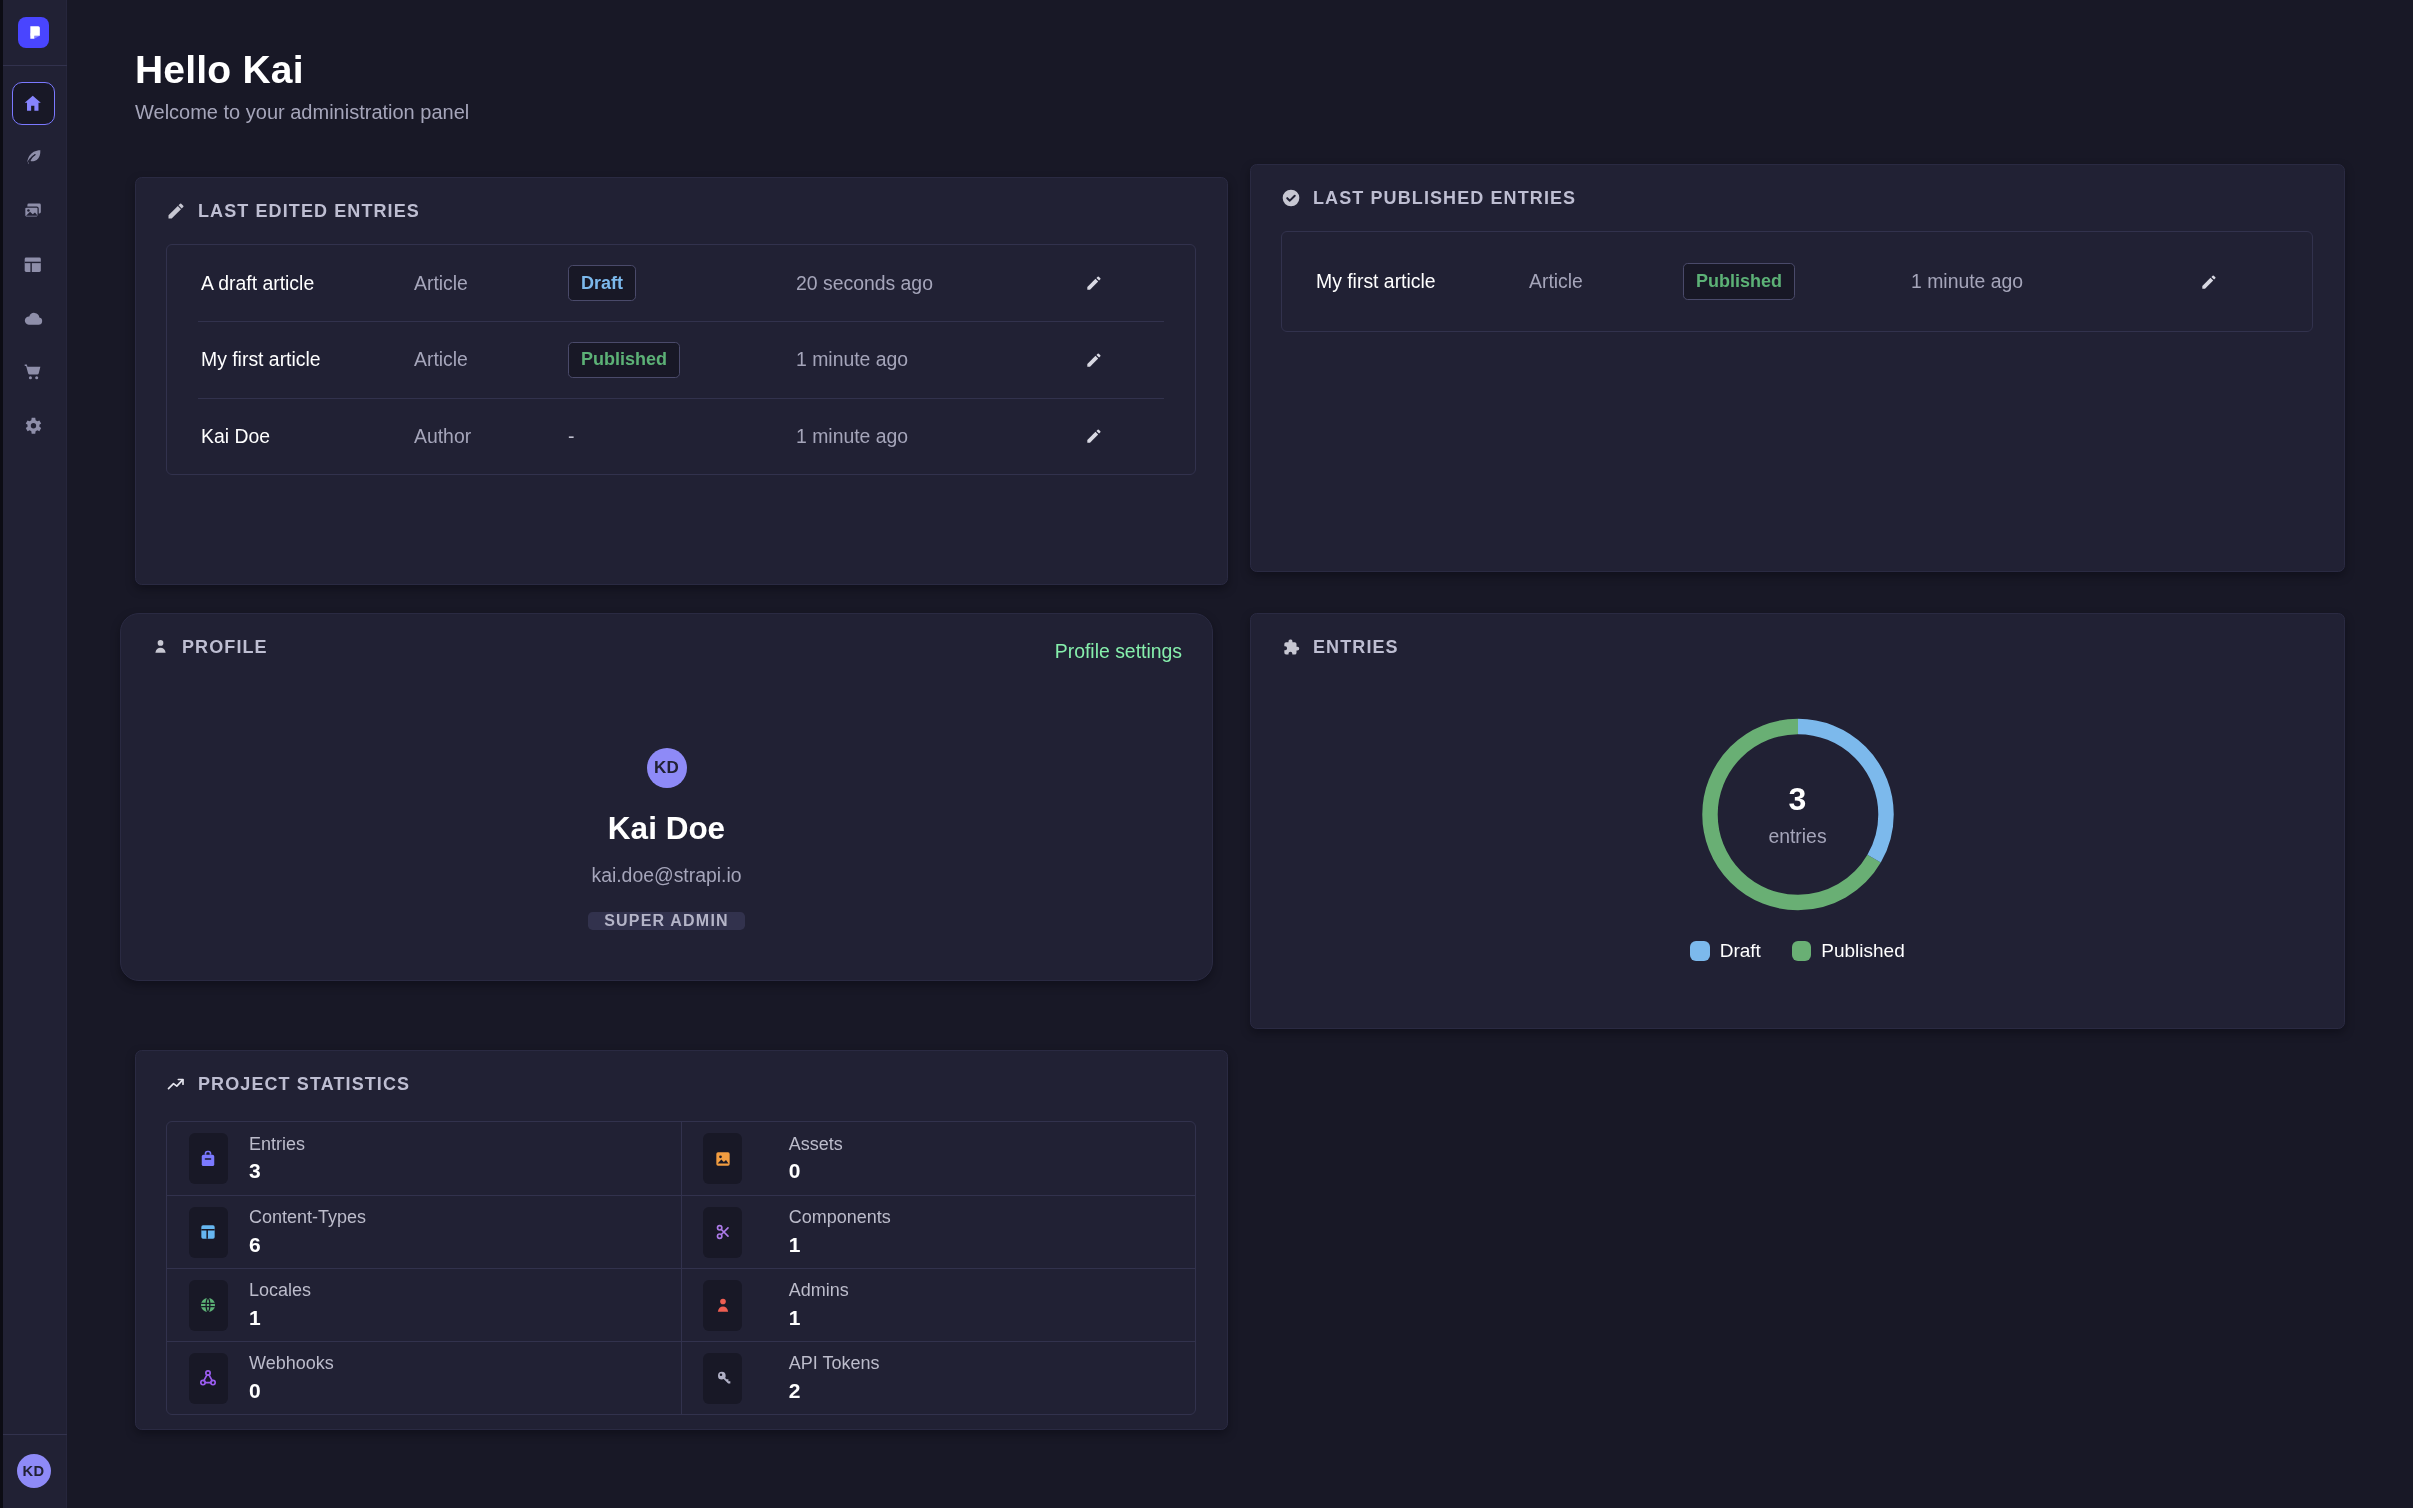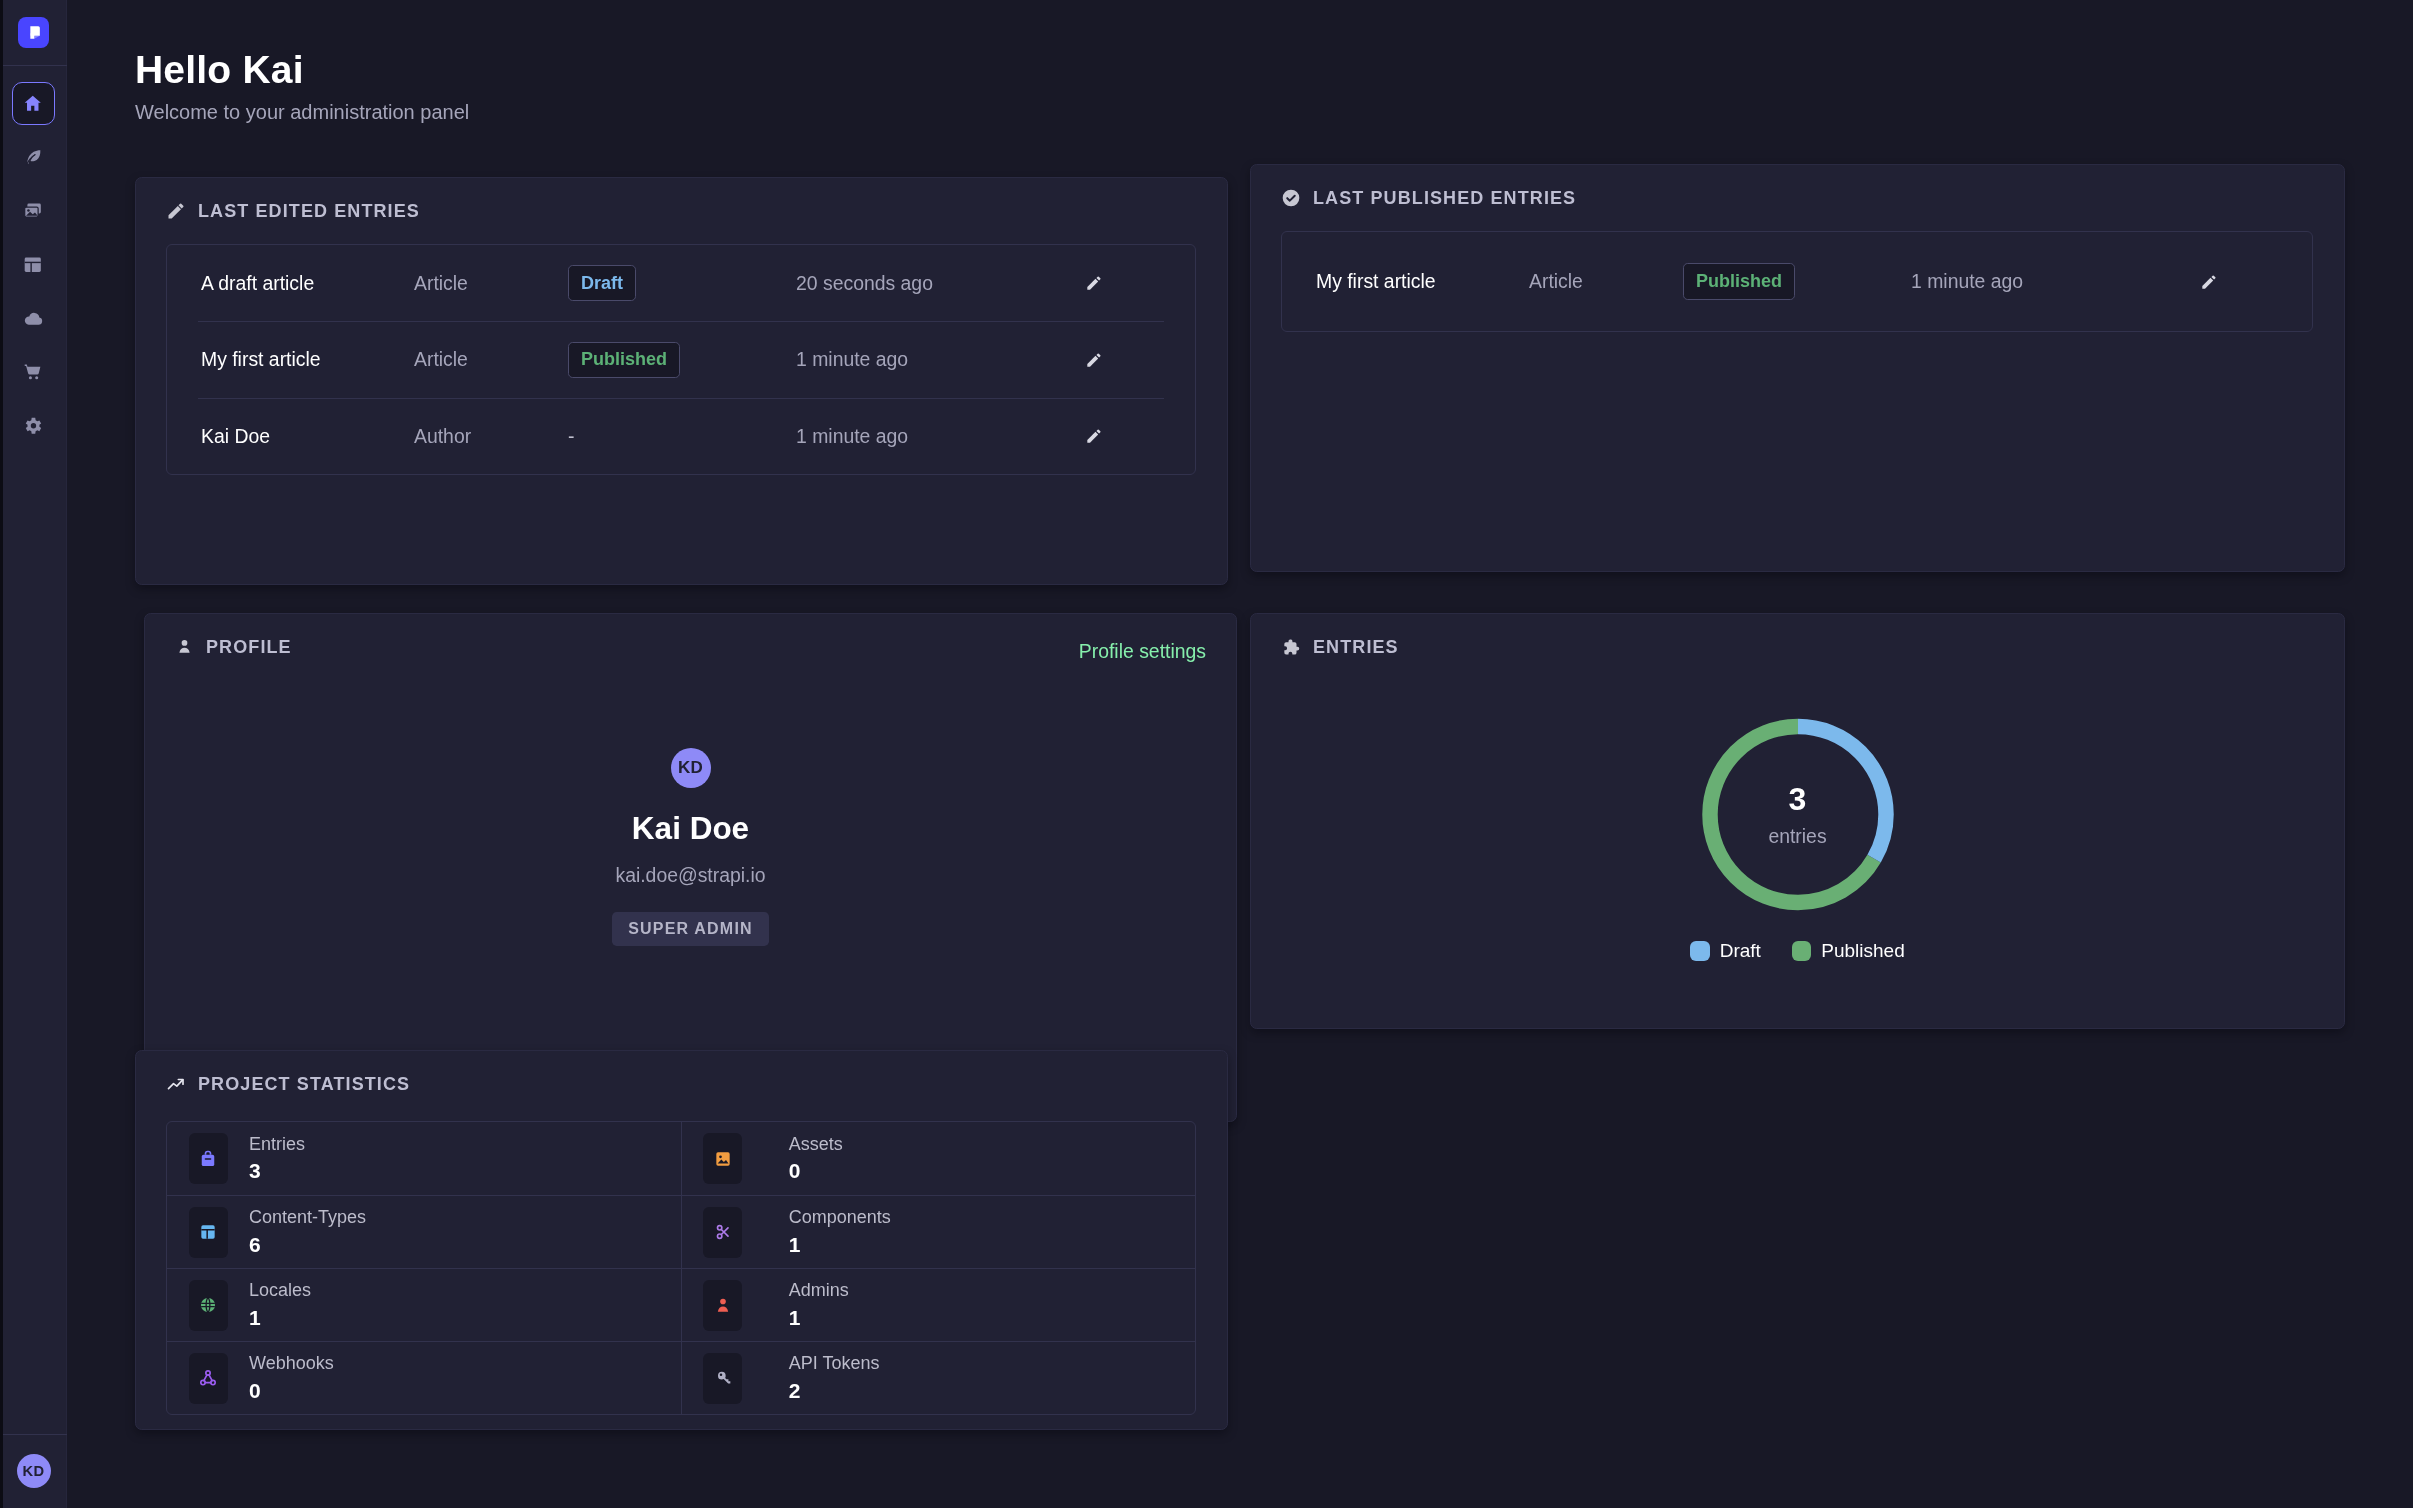--- a/index.html
+++ b/index.html
@@ -43,21 +43,21 @@
   
   .page-title { position:absolute; left:135px; top:48px; font-size:39px; font-weight:bold; color:#ffffff; letter-spacing:0.2px; }
   .page-subtitle { position:absolute; left:135px; top:101px; font-size:20px; color:#a5a5ba;text-align:right; }
   
   .panel {
     position:absolute; background:#212134; border:0.7px solid #2a2a42; border-radius:6.7px;
     box-shadow:0 4px 9.4px rgba(3,3,10,.35);
   }
   .p1 { left:135px;  top:177px;  width:1093px; height:408px; }
   .p2 { left:1250px; top:164px;  width:1095px; height:408px; }
-  .p3 { left:144px;  top:613px;  width:1093px; height:509px; }
+  .p3 { left:120px;  top:613px;  width:1093px; height:368px;border-radius:19px; }
   .p4 { left:1250px; top:613px;  width:1095px; height:416px; }
   .p5 { left:135px;  top:1050px; width:1093px; height:380px; }
   .panel-header {
     position:absolute; left:30px; top:23px; display:flex; align-items:flex-start; gap:12px;
   }
   .panel-title {
     font-size:18px; font-weight:bold; color:#bebed2; letter-spacing:1.1px; text-transform:uppercase;
   }
   .profile-link {
     position:absolute; right:30px; top:25.5px; font-size:19.4px; color:#86efac; cursor:pointer; text-decoration:none;
@@ -88,21 +88,21 @@
   .profile-body { position:absolute; left:0; top:0; width:100%; height:100%; display:flex; flex-direction:column; align-items:center; }
   .profile-avatar {
     margin-top:134px; width:40px; height:40px; border-radius:50%;
     background:#8e8af7; color:#212134; font-size:17px; font-weight:bold;
     display:flex; align-items:center; justify-content:center; letter-spacing:0.3px;
   }
   .profile-name { margin-top:21.5px; font-size:31.5px; font-weight:bold; color:#ffffff; }
   .profile-email { margin-top:17.4px; font-size:19.4px; color:#a5a5ba; }
   .role-badge {
     margin-top:25.5px; background:#32324d; color:#b5b5c8; border-radius:4.7px;
-    padding:8px 16px; font-size:16px; font-weight:bold; letter-spacing:1.2px;
+    padding:0 16px; font-size:16px; font-weight:bold; letter-spacing:1.2px;
   }
   
   .donut-wrap { position:absolute; left:50%; top:93px; transform:translateX(-50%); }
   .donut-center { position:absolute; left:0; top:0; width:215px; height:215px;
     display:flex; flex-direction:column; align-items:center; justify-content:center; }
   .donut-total { font-size:32px; font-weight:bold; color:#ffffff; }
   .donut-unit { margin-top:6.7px; font-size:19.4px; color:#a5a5ba; }
   .legend { position:absolute; left:0; width:100%; top:326px; display:flex; justify-content:center; gap:31px; }
   .legend-item { display:flex; align-items:center; gap:10px; }
   .legend-swatch { width:19.4px; height:19.4px; border-radius:6px; }

